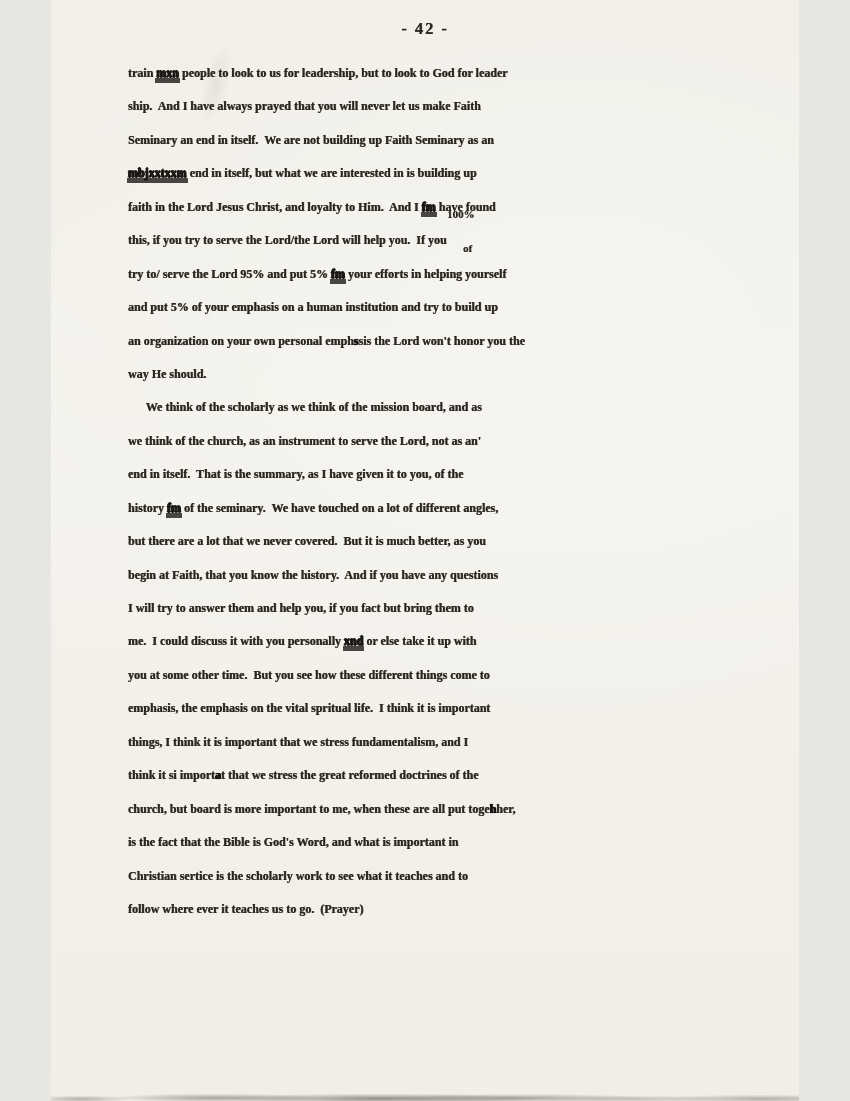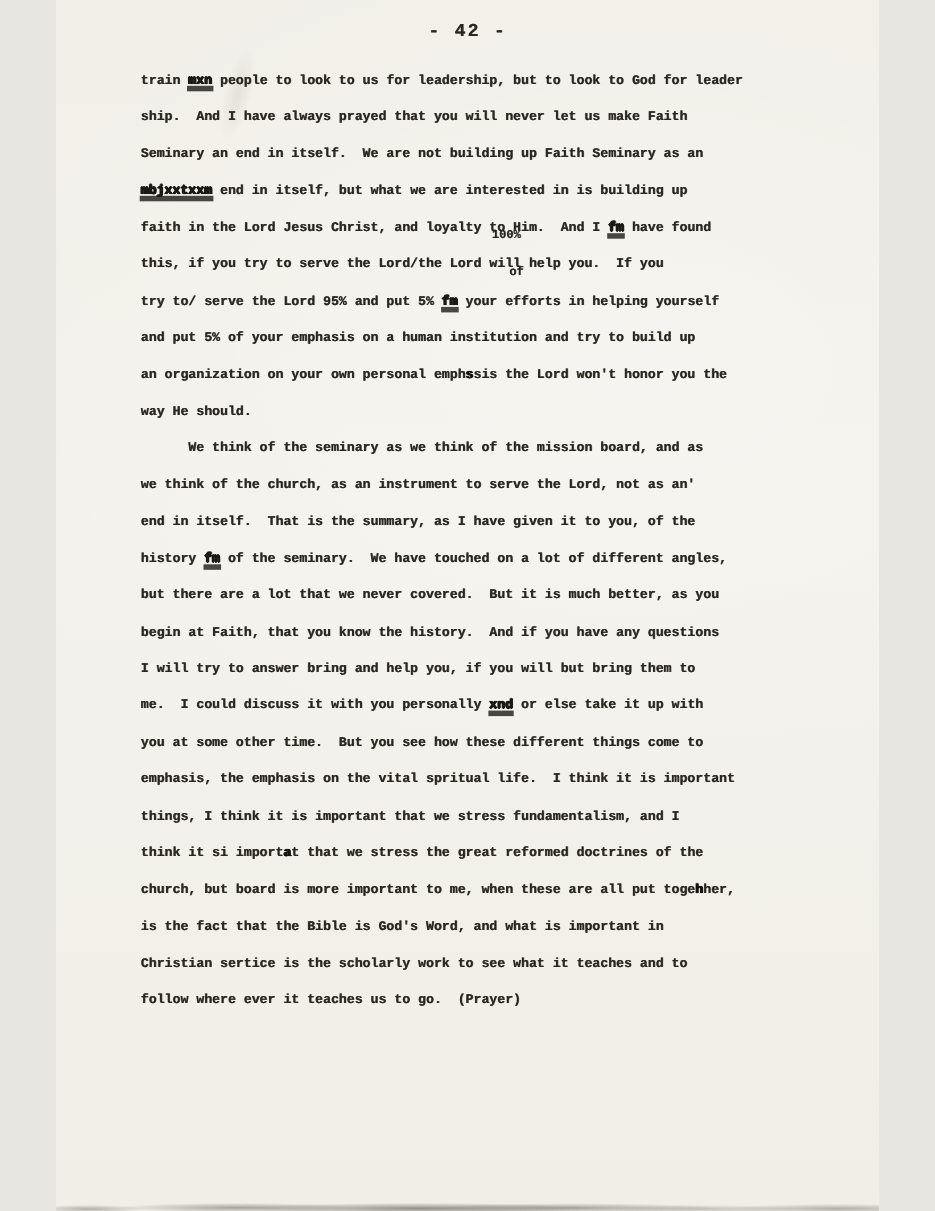--- a/index.html
+++ b/index.html
@@ -9,21 +9,21 @@
   html,body{margin:0;padding:0;background:#e8e6e0;}
   .page{
     position:relative;
     width:748px;height:1101px;
     margin:0 auto;
     background:
       radial-gradient(900px 600px at 70% 30%, rgba(255,255,255,0.25), transparent 70%),
       linear-gradient(180deg, #f1efe8 0%, #f4f2ec 45%, #f0eee7 100%);
     background-color:var(--paper);
     overflow:hidden;
-    font-family:Liberation Mono, monospace;
+    font-family:Liberation Serif, serif;
   }
   .page-number{
     position:absolute;top:19px;left:0;width:100%;
     text-align:center;
     font-size:16.5px;font-weight:bold;color:var(--ink);
     letter-spacing:2px;white-space:pre;
     text-shadow:0.5px 0 0 rgba(30,28,22,0.7);
   }
   .body-text{
     position:absolute;left:57px;top:57px;width:770px;
@@ -88,27 +88,27 @@
       <div class="tline"><span>train </span><span class="blot">mxn</span><span> people to look to us for leadership, but to look to God for leader</span></div>
       <div class="tline"><span>ship.  And I have always prayed that you will never let us make Faith</span></div>
       <div class="tline"><span>Seminary an end in itself.  We are not building up Faith Seminary as an</span></div>
       <div class="tline"><span class="blot">mbjxxtxxm</span><span> end in itself, but what we are interested in is building up</span></div>
       <div class="tline"><span>faith in the Lord Jesus Christ, and loyalty to Him.  And I </span><span class="blot">fm</span><span> have found</span></div>
       <div class="tline"><span>this, if you try to serve the Lord/the Lord will help you.  If you</span></div>
       <div class="tline"><span>try to/ serve the Lord 95% and put 5% </span><span class="blot">fm</span><span> your efforts in helping yourself</span></div>
       <div class="tline"><span>and put 5% of your emphasis on a human institution and try to build up</span></div>
       <div class="tline"><span>an organization on your own personal emph</span><span class="over">s</span><span>sis the Lord won't honor you the</span></div>
       <div class="tline"><span>way He should.</span></div>
-      <div class="tline"><span>      We think of the seminary as we think of the mission board, and as</span></div>
+      <div class="tline"><span>      We think of the scholarly as we think of the mission board, and as</span></div>
       <div class="tline"><span>we think of the church, as an instrument to serve the Lord, not as an'</span></div>
       <div class="tline"><span>end in itself.  That is the summary, as I have given it to you, of the</span></div>
       <div class="tline"><span>history </span><span class="blot">fm</span><span> of the seminary.  We have touched on a lot of different angles,</span></div>
       <div class="tline"><span>but there are a lot that we never covered.  But it is much better, as you</span></div>
       <div class="tline"><span>begin at Faith, that you know the history.  And if you have any questions</span></div>
-      <div class="tline"><span>I will try to answer bring and help you, if you will but bring them to</span></div>
+      <div class="tline"><span>I will try to answer them and help you, if you fact but bring them to</span></div>
       <div class="tline"><span>me.  I could discuss it with you personally </span><span class="blot">xnd</span><span> or else take it up with</span></div>
       <div class="tline"><span>you at some other time.  But you see how these different things come to</span></div>
       <div class="tline"><span>emphasis, the emphasis on the vital spritual life.  I think it is important</span></div>
       <div class="tline"><span>things, I think it is important that we stress fundamentalism, and I</span></div>
       <div class="tline"><span>think it si import</span><span class="over">a</span><span>t that we stress the great reformed doctrines of the</span></div>
       <div class="tline"><span>church, but board is more important to me, when these are all put toge</span><span class="over">h</span><span>her,</span></div>
       <div class="tline"><span>is the fact that the Bible is God's Word, and what is important in</span></div>
       <div class="tline"><span>Christian sertice is the scholarly work to see what it teaches and to</span></div>
       <div class="tline"><span>follow where ever it teaches us to go.  (Prayer)</span></div>
     </div>

